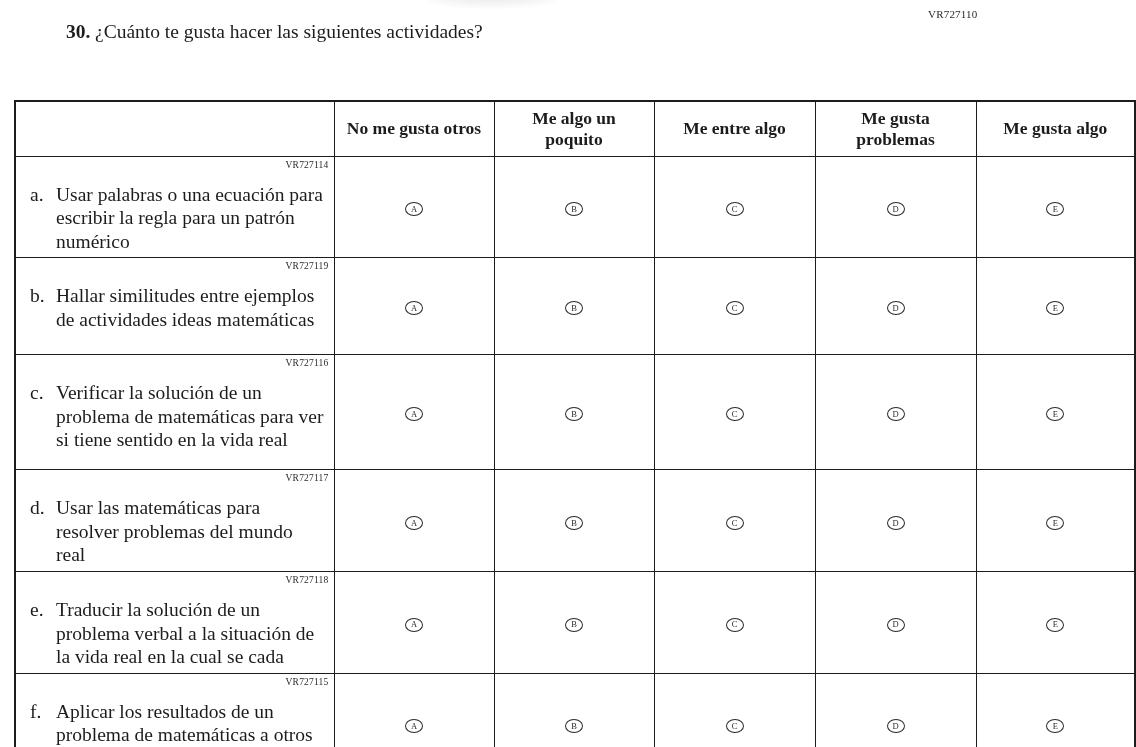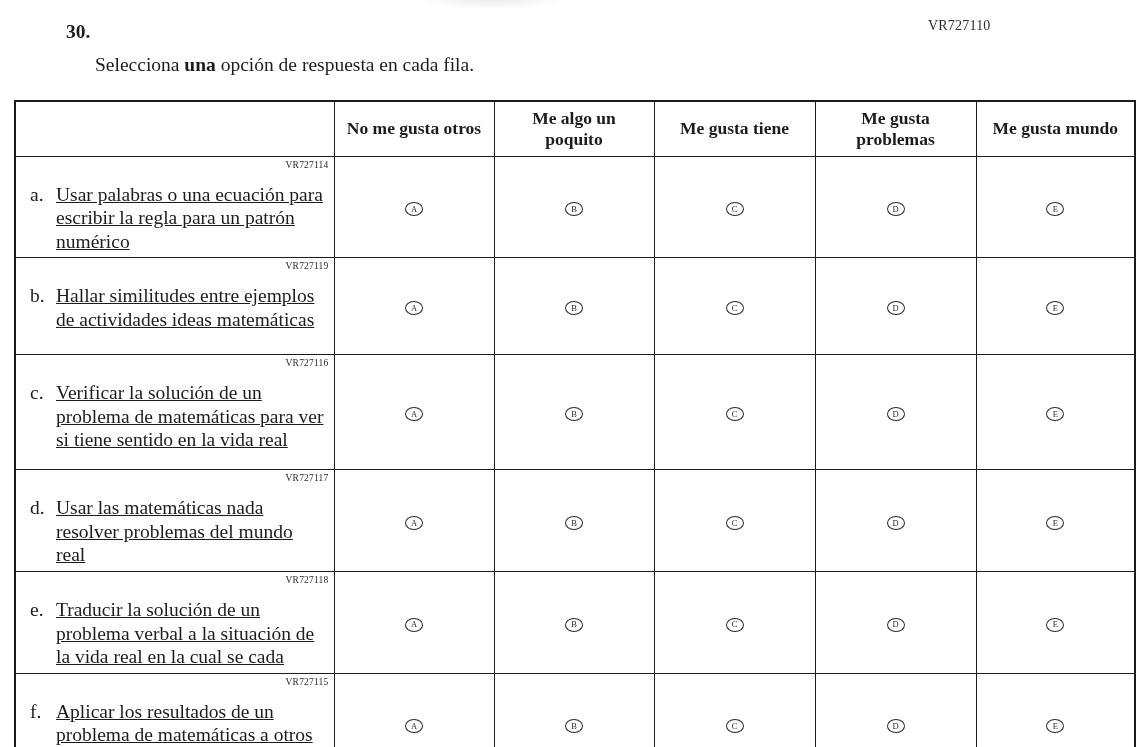--- a/index.html
+++ b/index.html
@@ -14,22 +14,22 @@
   }
 
   
   .top-blob {
     position: absolute; left: 428px; top: 0; width: 128px; height: 10px;
     background: radial-gradient(ellipse 65% 160% at 50% -60%, #e3e3e3 0%, #f4f4f4 60%, rgba(255,255,255,0) 100%);
     border-radius: 0 0 10px 10px;
   }
 
   .page-code {
-    position: absolute; top: 18px; left: 928px;
-    font-size: 14px; letter-spacing: 0.2px; color: #2a2a2a;
+    position: absolute; top: 8px; left: 928px;
+    font-size: 11px; letter-spacing: 0.2px; color: #2a2a2a;
   }
 
   .question { position: absolute; left: 66px; top: 21px; width: 620px; }
   .q-line1 { display: flex; font-size: 19.5px; }
   .q-num { font-weight: bold; width: 29px; flex: none; }
   .q-line2 { margin-top: 11px; margin-left: 29px; font-size: 19.5px; }
   .bold { font-weight: bold; }
 
   table.grid {
     position: absolute; left: 14px; top: 100px;
@@ -59,62 +59,62 @@
     vertical-align: top;
     padding: 26px 10px 4px 14px;
     font-size: 19.5px; line-height: 1.21;
   }
   .cell-code {
     position: absolute; top: 3px; right: 5px;
     font-size: 9.5px; letter-spacing: 0.2px; color: #2a2a2a;
   }
   .item-inner { display: flex; }
   .item-letter { width: 26px; flex: none; }
-  .item-text { flex: 1; text-decoration: underline; }
+  .item-text { flex: 1; }
 
   td.opt { text-align: center; vertical-align: middle; }
   .bubble {
     display: inline-flex; align-items: center; justify-content: center;
     width: 18px; height: 14px;
     border: 1.2px solid #2a2a2a; border-radius: 50%;
     font-size: 8.5px; line-height: 1; color: #2a2a2a;
     cursor: pointer;
   }
 </style>
 </head>
 <body>
 
 <div class="top-blob"></div>
 
 <div class="page-code">VR727110</div>
 
 <div class="question">
   <div class="q-line1">
     <span class="q-num">30.</span>
+    <span>¿Cuánto te gusta hacer las siguientes actividades?</span>
   </div>
-  <div class="q-line2"><span>Selecciona </span><span class="bold">una</span><span> opción de respuesta en cada fila.</span></div>
 </div>
 
 <table class="grid">
   <colgroup>
     <col style="width:319px">
     <col style="width:160px">
     <col style="width:160px">
     <col style="width:161px">
     <col style="width:161px">
     <col style="width:159px">
   </colgroup>
   <thead>
     <tr>
       <th></th>
       <th>No me gusta otros</th>
       <th>Me algo un poquito</th>
-      <th>Me gusta tiene</th>
+      <th>Me entre algo</th>
       <th>Me gusta problemas</th>
-      <th>Me gusta mundo</th>
+      <th>Me gusta algo</th>
     </tr>
   </thead>
   <tbody>
   <tr>
     <td class="item">
       <span class="cell-code">VR727114</span>
       <span class="item-inner">
         <span class="item-letter">a.</span>
         <span class="item-text">Usar palabras o una ecuación para escribir la regla para un patrón numérico</span>
       </span>
@@ -154,21 +154,21 @@
     <td class="opt"><span class="bubble">C</span></td>
     <td class="opt"><span class="bubble">D</span></td>
     <td class="opt"><span class="bubble">E</span></td>
   </tr>
 
   <tr>
     <td class="item">
       <span class="cell-code">VR727117</span>
       <span class="item-inner">
         <span class="item-letter">d.</span>
-        <span class="item-text">Usar las matemáticas nada resolver problemas del mundo real</span>
+        <span class="item-text">Usar las matemáticas para resolver problemas del mundo real</span>
       </span>
     </td>
     <td class="opt"><span class="bubble">A</span></td>
     <td class="opt"><span class="bubble">B</span></td>
     <td class="opt"><span class="bubble">C</span></td>
     <td class="opt"><span class="bubble">D</span></td>
     <td class="opt"><span class="bubble">E</span></td>
   </tr>
 
   <tr>

